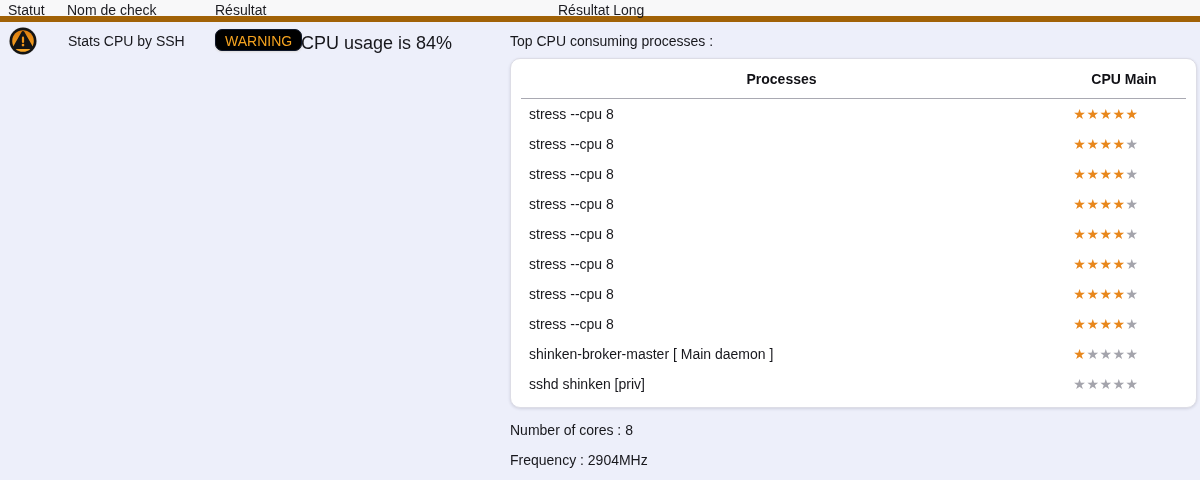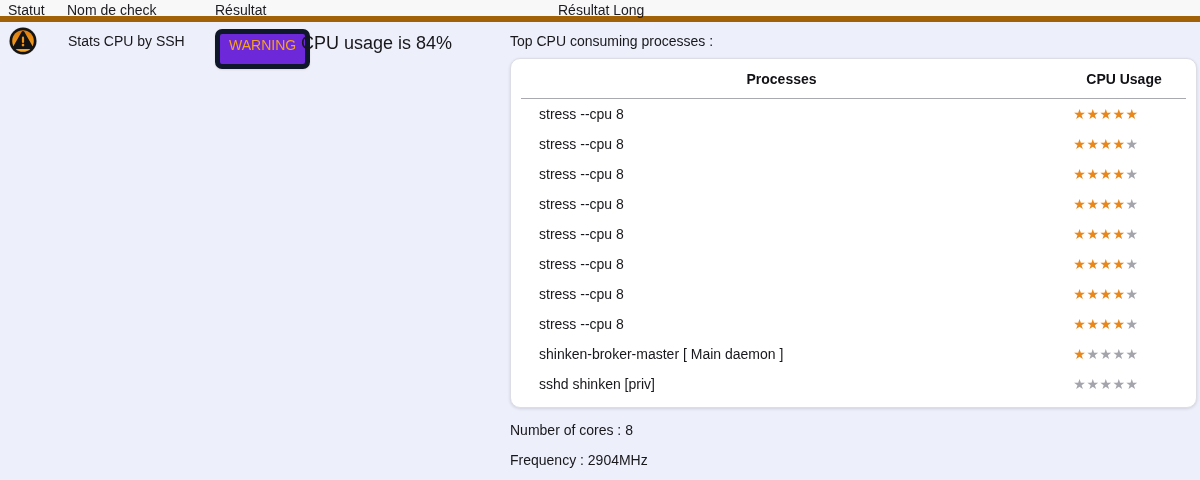--- a/index.html
+++ b/index.html
@@ -29,23 +29,23 @@
 
   
   .status-icon-wrap {
     position:absolute; left:8px; top:26px; width:30px; height:30px;
   }
   .check-name {
     position:absolute; left:68px; top:33px; font-size:14px; white-space:nowrap;text-align:center;
   }
   .state-badge {
     position:absolute; left:215px; top:29px;
-    height:40px; line-height:22px; padding:0 9px;
-    background:#6d28d9;
-    border:5px solid #0f172a;
+    height:22px; line-height:22px; padding:0 9px;
+    background:#000000;
+    border:1px solid #0f172a;
     border-radius:7px;
     color:#f5a31f;
     font-size:14px;
     box-shadow:0 1px 2px rgba(150,120,60,0.18);
     white-space:nowrap;
   }
   .check-result {
     position:absolute; left:301px; top:33px; font-size:18px; white-space:nowrap;
   }
 
@@ -68,21 +68,21 @@
   .th-processes { flex:1; text-align:center; padding-left:14px; }
   .th-usage { width:180px; text-align:center; }
   .divider {
     height:0; border-bottom:1px solid #a9a9b2; margin:0 10px;
   }
   .tbody { }
   .trow {
     display:flex; align-items:center; height:30px;
   }
   .cell-proc {
-    flex:1; padding-left:28px; font-size:14px; color:#17171c; white-space:nowrap;
+    flex:1; padding-left:18px; font-size:14px; color:#17171c; white-space:nowrap;
   }
   .cell-stars {
     width:180px; text-align:center; font-size:14px; letter-spacing:0.5px;
     line-height:1;
   }
   .star { font-style:normal; }
   .star.on  { color:#e8871c; }
   .star.off { color:#a4a4ac; }
 
   .cores-line {
@@ -121,21 +121,21 @@
 
 <div class="check-name">Stats CPU by SSH</div>
 <div class="state-badge">WARNING</div>
 <div class="check-result">CPU usage is 84%</div>
 
 <div class="long-title">Top CPU consuming processes :</div>
 
 <div class="process-card">
   <div class="thead">
     <div class="th th-processes">Processes</div>
-    <div class="th th-usage">CPU Usage</div>
+    <div class="th th-usage">CPU Main</div>
   </div>
   <div class="divider"></div>
   <div class="tbody">
       <div class="trow">
         <div class="cell-proc">stress --cpu 8</div>
         <div class="cell-stars"><span class="star on">★</span><span class="star on">★</span><span class="star on">★</span><span class="star on">★</span><span class="star on">★</span></div>
       </div>
       <div class="trow">
         <div class="cell-proc">stress --cpu 8</div>
         <div class="cell-stars"><span class="star on">★</span><span class="star on">★</span><span class="star on">★</span><span class="star on">★</span><span class="star off">★</span></div>

